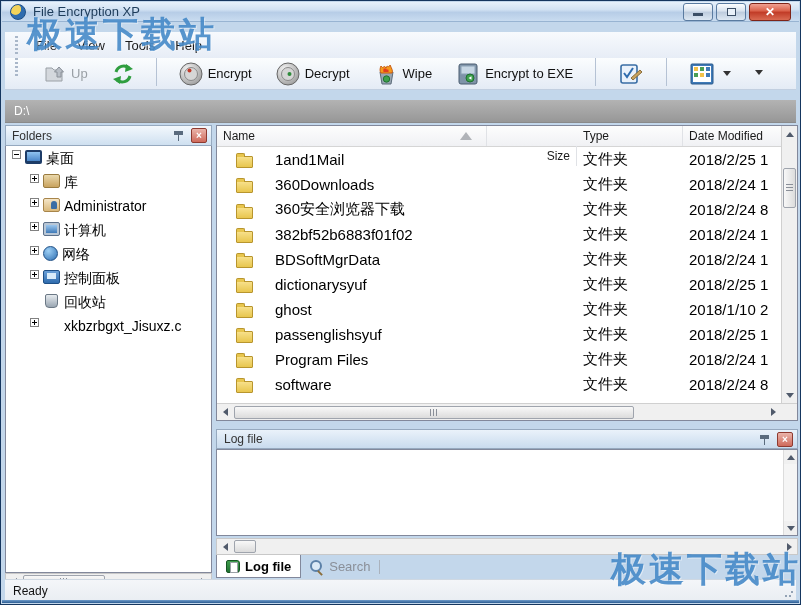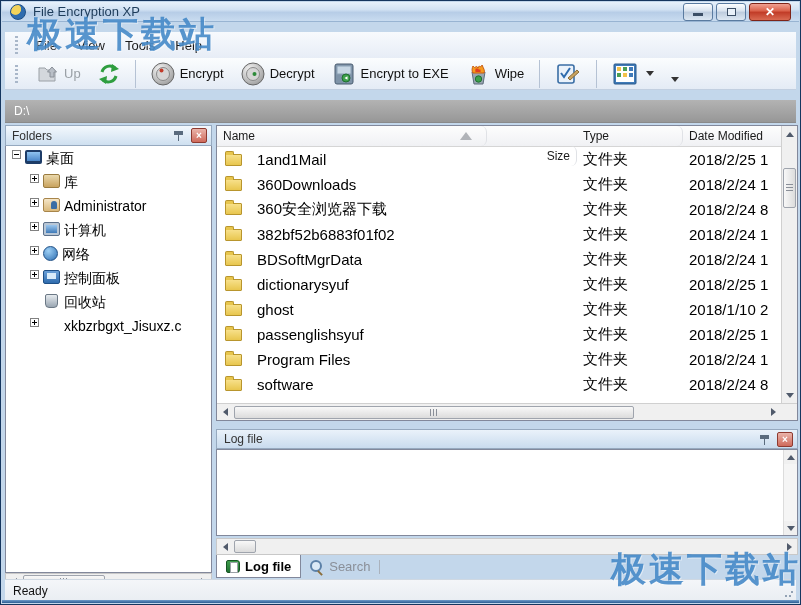--- a/index.html
+++ b/index.html
@@ -41,21 +41,21 @@
     display: flex; align-items: center; padding-left: 10px;
   }
   .gripper { width: 3px; height: 18px; margin-right: 8px;
     background: repeating-linear-gradient(180deg, #a9b7c9 0 2px, transparent 2px 4px); }
   .menu-item { padding: 3px 10px; font-size: 13px; color: #1a1a1a; }
   
   .toolbar {
     position: absolute; top: 57px; left: 4px; right: 4px; height: 32px;
     background: linear-gradient(#fbfdfe, #e4ebf5);
     border-bottom: 1px solid #c2cfe0;
-    display: flex; align-items: center; padding-left: 10px; gap: 5px;
+    display: flex; padding-left: 10px; gap: 12px;
   }
   .tb-btn { display: flex; align-items: center; gap: 5px; padding: 4px 6px;
     font-size: 13px; color: #111; }
   .tb-btn.disabled { color: #9aa0a6; }
   .tb-sep { width: 1px; height: 28px; background: #b5c2d4; margin: 0 4px; }
   .dd-arrow { width: 0; height: 0; border-left: 4px solid transparent;
     border-right: 4px solid transparent; border-top: 5px solid #333; margin-left: 3px; }
   .overflow-arrow { width: 0; height: 0; border-left: 4px solid transparent;
     border-right: 4px solid transparent; border-top: 5px solid #333; margin: 12px 0 0 6px; }
   
@@ -162,32 +162,32 @@
     position: absolute; top: 124px; left: 215px; width: 582px; height: 296px;
     background: #fff; border: 1px solid #82889b;
     display: flex; flex-direction: column;
   }
   .list-main { flex: 1; display: flex; overflow: hidden; }
   .columns-area { flex: 1; overflow: hidden; display: flex; flex-direction: column; }
   .list-header { height: 21px; display: flex; flex: none;
     background: linear-gradient(#fdfdfd, #f0f1f4);
     border-bottom: 1px solid #d5d5d5; font-size: 12px; color: #1a1a1a; }
   .hcol { display: flex; align-items: center; padding: 0 6px;
-    border-right: 1px solid #e0e2e6; height: 100%; border-radius: 6px; }
+    border-right: 1px solid #e0e2e6; height: 100%; }
   .hcol-name { width: 270px; }
   .hcol-size { width: 90px; justify-content: flex-end; margin-top: 20px; }
   .hcol-type { width: 106px; }
   .hcol-date { flex: 1; border-right: none; }
   .sort-arrow { margin-left: auto; margin-right: 8px; width: 0; height: 0;
     border-left: 6px solid transparent; border-right: 6px solid transparent;
     border-bottom: 8px solid #b0b3b8; }
   .rows { flex: 1; overflow: hidden; }
   .file-row { display: flex; align-items: center; height: 25px; font-size: 15px; }
   .cell { overflow: hidden; white-space: nowrap; padding: 0 6px; }
-  .c-name { width: 270px; display: flex; align-items: flex-start; gap: 15px; padding-left: 8px; }
+  .c-name { width: 270px; display: flex; align-items: flex-end; gap: 22px; padding-left: 19px; }
   .c-size { width: 90px; text-align: right; }
   .c-type { width: 106px; }
   .c-date { flex: 1; padding-right: 0; }
   .list-vscroll { width: 16px; background: #f0f0f0; border-left: 1px solid #d0d0d0;
     position: relative; flex: none; }
   .list-vscroll .sb-btn { width: 100%; height: 16px; }
   .list-vscroll .sb-bottom { position: absolute; bottom: 0; }
   .list-hscroll-row { display: flex; flex: none; height: 17px; }
   .list-hscroll-row .hscroll { flex: 1; border: none; border-top: 1px solid #d0d0d0; }
   .sb-corner { width: 16px; background: #f0f0f0; border-top: 1px solid #d0d0d0; }
@@ -321,36 +321,36 @@
       <svg width="24" height="24" viewBox="0 0 24 24">
         <circle cx="12" cy="12" r="11" fill="url(#dg1)" stroke="#666"></circle>
         <circle cx="12" cy="12" r="6.5" fill="#d6d6d6" stroke="#8a8a8a"></circle>
         <circle cx="13.5" cy="12" r="2" fill="#2e8b3a"></circle>
       </svg>
       <span>Decrypt</span>
     </div>
 
     <div class="tb-btn">
       <svg width="24" height="24" viewBox="0 0 24 24">
+        <path d="M6 10 L8 22 L17 22 L19 10 Z" fill="#9aa6b2" stroke="#5c6b7a"></path>
+        <path d="M7 4 C9 8 10 2 12 6 C13 2 15 7 16 3 C18 7 19 9 18 11 L7 11 C5.5 9 6 6 7 4 Z" fill="#f59b1e" stroke="#c85a10"></path>
+        <path d="M10 6 C11 8 12 5 13 8 C14 6 15 8 14.5 10 L9.5 10 C9 8 9.5 7 10 6 Z" fill="#e23d1f"></path>
+        <circle cx="12.5" cy="17" r="3.2" fill="#3da04b" stroke="#1f7030"></circle>
+      </svg>
+      <span>Wipe</span>
+    </div>
+
+    <div class="tb-btn">
+      <svg width="24" height="24" viewBox="0 0 24 24">
         <rect x="3" y="2" width="18" height="20" rx="2" fill="#7e93a8" stroke="#4a5d70"></rect>
         <rect x="5" y="4" width="14" height="8" fill="#c6d6e4" stroke="#8aa0b4"></rect>
         <circle cx="14" cy="16" r="4" fill="#3da04b" stroke="#1f7030"></circle>
         <polygon points="12.5,16 15.5,14.3 15.5,17.7" fill="#fff"></polygon>
       </svg>
       <span>Encrypt to EXE</span>
-    </div>
-
-    <div class="tb-btn">
-      <svg width="24" height="24" viewBox="0 0 24 24">
-        <path d="M6 10 L8 22 L17 22 L19 10 Z" fill="#9aa6b2" stroke="#5c6b7a"></path>
-        <path d="M7 4 C9 8 10 2 12 6 C13 2 15 7 16 3 C18 7 19 9 18 11 L7 11 C5.5 9 6 6 7 4 Z" fill="#f59b1e" stroke="#c85a10"></path>
-        <path d="M10 6 C11 8 12 5 13 8 C14 6 15 8 14.5 10 L9.5 10 C9 8 9.5 7 10 6 Z" fill="#e23d1f"></path>
-        <circle cx="12.5" cy="17" r="3.2" fill="#3da04b" stroke="#1f7030"></circle>
-      </svg>
-      <span>Wipe</span>
     </div>
 
     <div class="tb-sep"></div>
 
     <div class="tb-btn">
       <svg width="26" height="24" viewBox="0 0 26 24">
         <rect x="3" y="3" width="16" height="18" rx="2" fill="#eaf2fb" stroke="#3a6ea5" stroke-width="1.6"></rect>
         <polyline points="6,11 9,15 15,6" fill="none" stroke="#2f6cae" stroke-width="2"></polyline>
         <path d="M13 16 L22 8 L24 10 L15 18 Z" fill="#c9a35f" stroke="#8a6d3b"></path>
       </svg>

